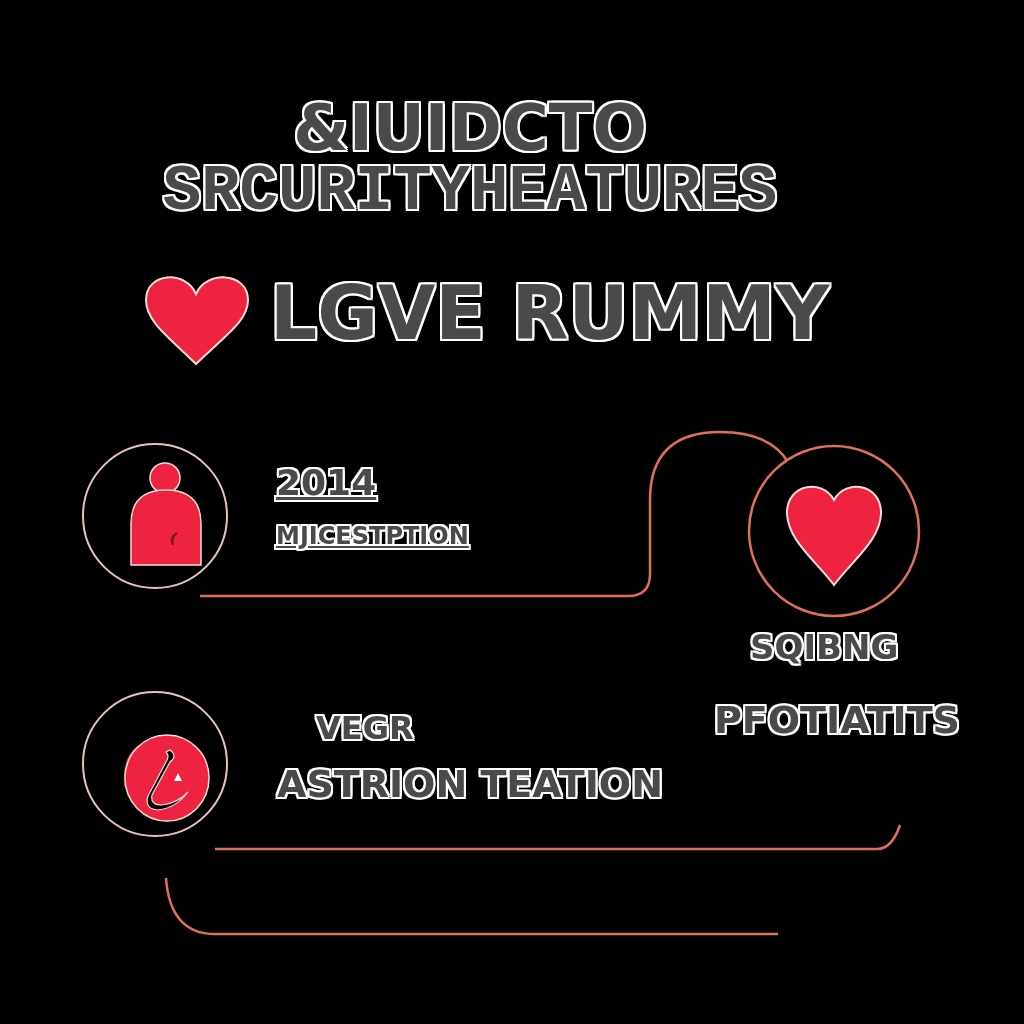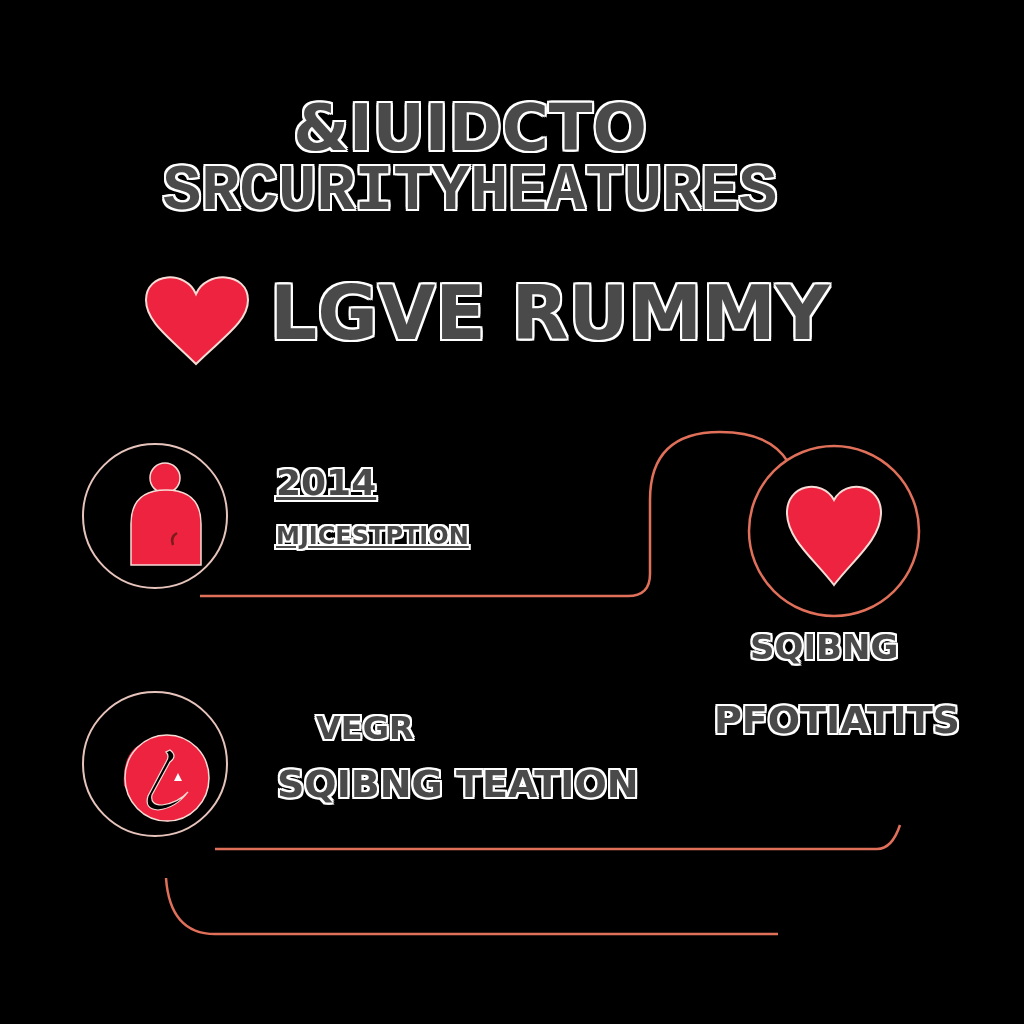--- a/index.html
+++ b/index.html
@@ -73,13 +73,13 @@
 
 <div class="outlined" id="brand">LGVE RUMMY</div>
 
 <div class="outlined" id="f1a">2014</div>
 <div class="outlined" id="f1b">MJICESTPTION</div>
 
 <div class="outlined" id="f3a">SQIBNG</div>
 <div class="outlined" id="f3b">PFOTIATITS</div>
 
 <div class="outlined" id="f2a">VEGR</div>
-<div class="outlined" id="f2b">SQIBNG TEATION</div>
+<div class="outlined" id="f2b">ASTRION TEATION</div>
 
 </body></html>

